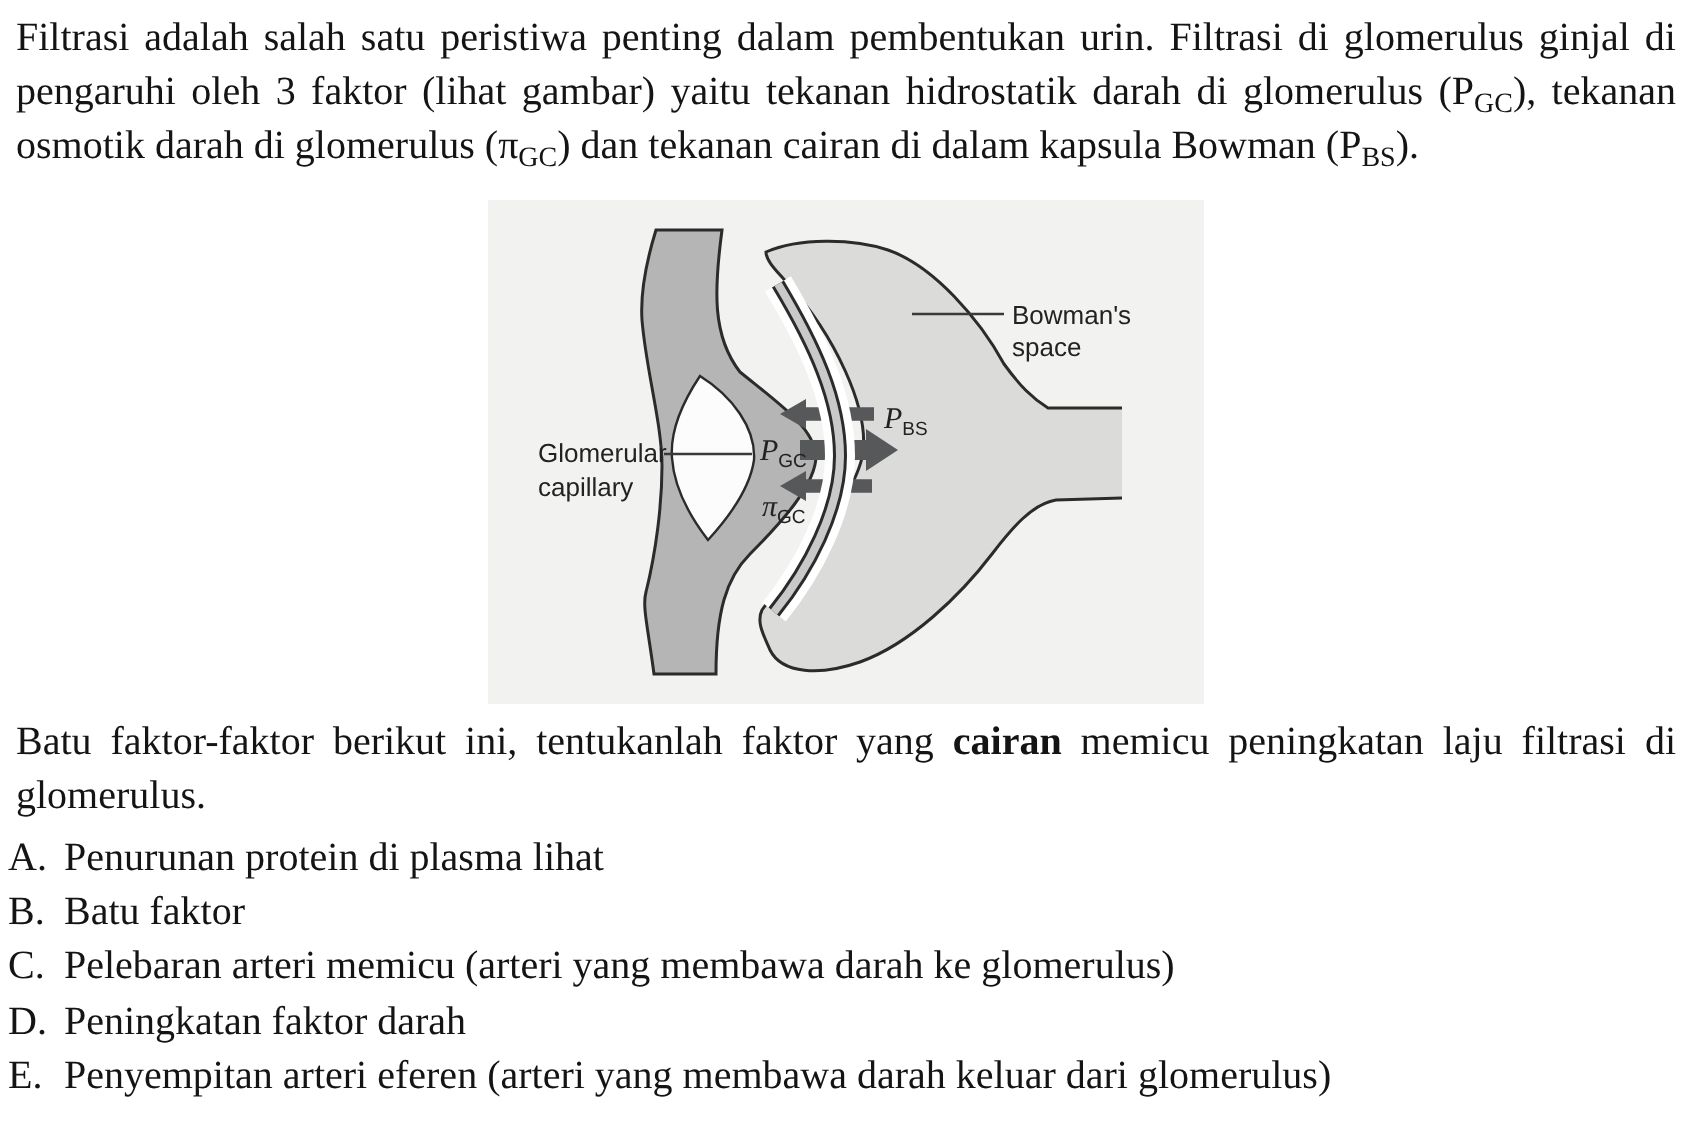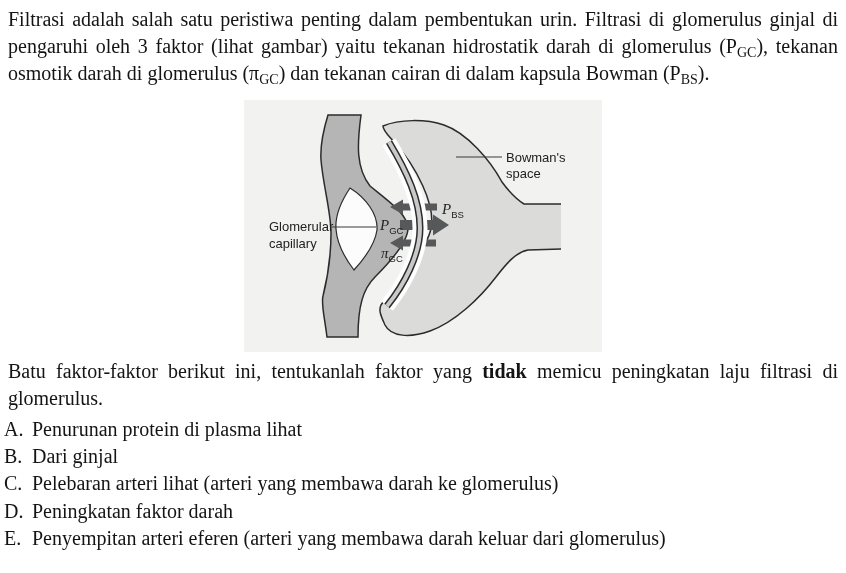--- a/index.html
+++ b/index.html
@@ -57,34 +57,34 @@
     <text class="fig-label" x="25" y="148">capillary</text>
 
     <text class="fig-sym" x="136" y="130"><tspan>P</tspan><tspan class="fig-sub" dy="3.5">GC</tspan></text>
 
     <text class="fig-sym" x="198" y="114"><tspan>P</tspan><tspan class="fig-sub" dy="3.5">BS</tspan></text>
 
     <text class="fig-sym" x="137" y="158"><tspan>π</tspan><tspan class="fig-sub" dy="3.5">GC</tspan></text>
   </svg>
 </div>
 
-<p class="justified"><span>Batu faktor-faktor berikut ini, tentukanlah faktor yang </span><b>tidak</b><span> memicu peningkatan laju filtrasi di glomerulus.</span></p>
+<p class="justified"><span>Batu faktor-faktor berikut ini, tentukanlah faktor yang </span><b>cairan</b><span> memicu peningkatan laju filtrasi di glomerulus.</span></p>
 
 <div class="options">
   <div class="option-row">
     <span class="option-letter">A.</span>
     <span class="option-text">Penurunan protein di plasma lihat</span>
   </div>
   <div class="option-row">
     <span class="option-letter">B.</span>
-    <span class="option-text">Dari ginjal</span>
+    <span class="option-text">Batu faktor</span>
   </div>
   <div class="option-row">
     <span class="option-letter">C.</span>
-    <span class="option-text">Pelebaran arteri lihat (arteri yang membawa darah ke glomerulus)</span>
+    <span class="option-text">Pelebaran arteri memicu (arteri yang membawa darah ke glomerulus)</span>
   </div>
   <div class="option-row">
     <span class="option-letter">D.</span>
     <span class="option-text">Peningkatan faktor darah</span>
   </div>
   <div class="option-row">
     <span class="option-letter">E.</span>
     <span class="option-text">Penyempitan arteri eferen (arteri yang membawa darah keluar dari glomerulus)</span>
   </div>
 </div>

